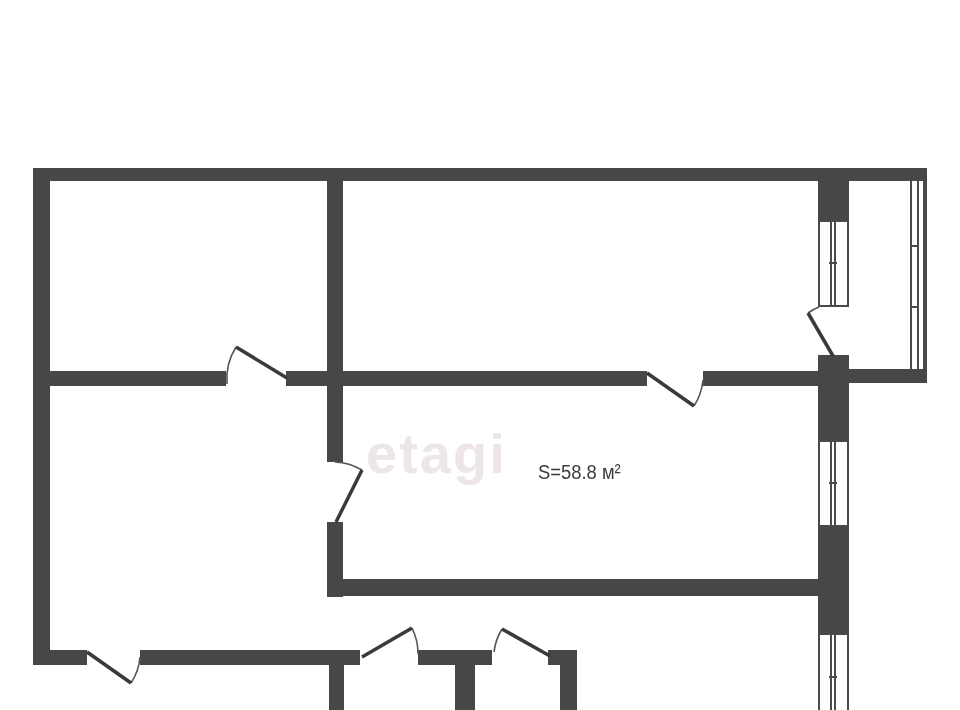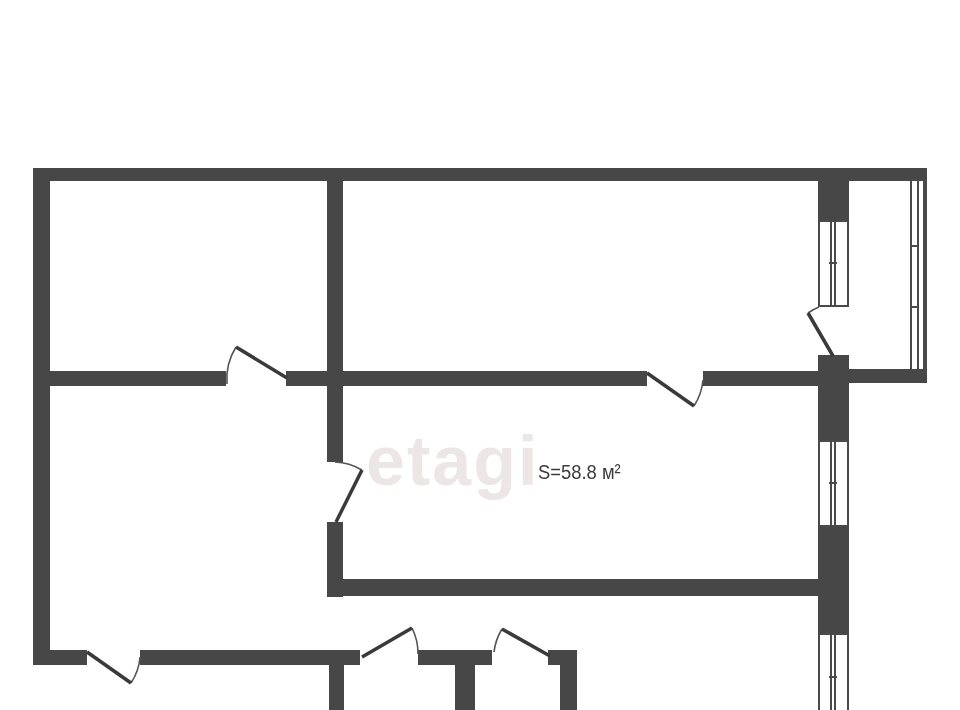--- a/index.html
+++ b/index.html
@@ -17,21 +17,21 @@
     position:absolute;
     background:var(--wall,#474747);
   }
   .winline{
     position:absolute;
     background:var(--thin,#4a4a4a);
   }
   #watermark{
     position:absolute;
     left:366px;top:426px;
-    font-size:70px;
+    font-size:56px;
     font-weight:bold;
     letter-spacing:2px;
     line-height:1;
     color:var(--wm,#ede6e6);
     user-select:none;
   }
   #area-label{
     position:absolute;
     left:538px;top:461px;
     font-size:20px;

